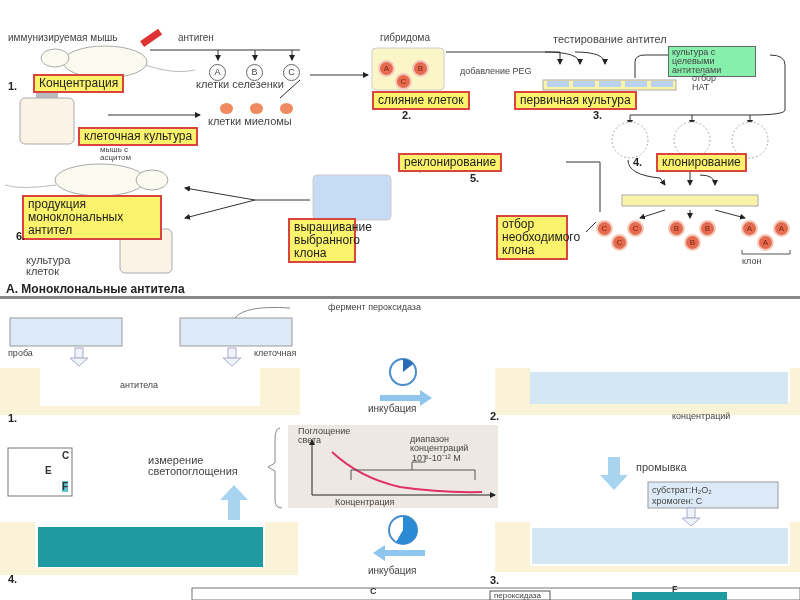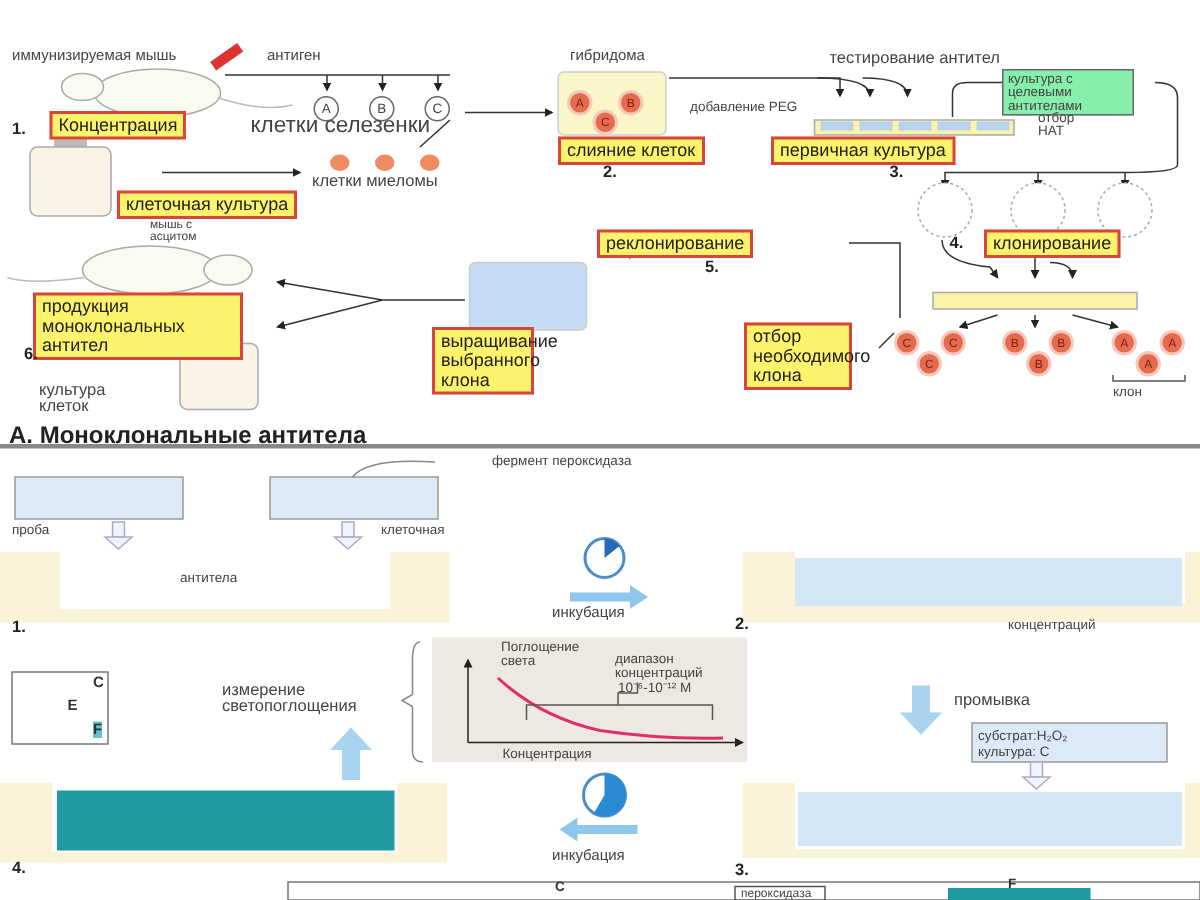--- a/index.html
+++ b/index.html
@@ -153,21 +153,21 @@
   <rect x="192" y="588" width="608" height="12" fill="#fff" stroke="#777"></rect>
   <rect x="490" y="591" width="60" height="9" fill="#fff" stroke="#555"></rect>
   <rect x="632" y="592" width="95" height="8" fill="#1f9aa0"></rect>
 </svg>
 
 <div class="abs txt" style="left:8px;top:33px;width:120px;">иммунизируемая мышь</div>
 <div class="abs txt" style="left:178px;top:33px;">антиген</div>
 <div class="lbl" style="left:209px;top:64px;">A</div>
 <div class="lbl" style="left:246px;top:64px;">B</div>
 <div class="lbl" style="left:283px;top:64px;">C</div>
-<div class="abs txt" style="left:167px;top:79px;font-size:15px;">клетки селезенки</div>
+<div class="abs txt" style="left:196px;top:79px;font-size:11px;">клетки селезенки</div>
 <div class="num" style="left:8px;top:80px;">1.</div>
 <div class="ybox" style="left:33px;top:74px;">Концентрация</div>
 <div class="cell" style="left:220px;top:103px;width:13px;height:11px;"></div>
 <div class="cell" style="left:250px;top:103px;width:13px;height:11px;"></div>
 <div class="cell" style="left:280px;top:103px;width:13px;height:11px;"></div>
 <div class="abs txt" style="left:208px;top:116px;font-size:11px;">клетки миеломы</div>
 <div class="ybox" style="left:78px;top:127px;">клеточная культура</div>
 
 <div class="abs txt" style="left:380px;top:33px;">гибридома</div>
 <div class="rlbl" style="left:378px;top:60px;">A</div>
@@ -199,44 +199,44 @@
 <div class="rlbl" style="left:773px;top:220px;">A</div>
 <div class="rlbl" style="left:757px;top:234px;">A</div>
 <div class="abs txt" style="left:742px;top:256px;font-size:9px;">клон</div>
 
 <div class="ybox" style="left:288px;top:218px;width:56px;">выращивание выбранного клона</div>
 
 <div class="abs txt" style="left:100px;top:146px;width:50px;font-size:8px;line-height:8px;">мышь с асцитом</div>
 <div class="ybox" style="left:22px;top:195px;width:128px;">продукция моноклональных антител</div>
 <div class="num" style="left:16px;top:230px;">6.</div>
 <div class="abs txt" style="left:26px;top:255px;width:60px;font-size:11px;line-height:11px;">культура клеток</div>
-<div class="abs" style="left:6px;top:282px;font-size:16px;font-weight:bold;color:#222;">А. Моноклональные антитела</div>
+<div class="abs" style="left:6px;top:282px;font-size:12px;font-weight:bold;color:#222;">А. Моноклональные антитела</div>
 
 <div class="abs txt" style="left:328px;top:303px;width:100px;font-size:9px;line-height:9px;">фермент пероксидаза</div>
 <div class="abs txt" style="left:8px;top:348px;font-size:9px;">проба</div>
 <div class="abs txt" style="left:254px;top:348px;font-size:9px;">клеточная</div>
 <div class="abs txt" style="left:120px;top:380px;font-size:9px;text-align:center;">антитела</div>
 <div class="num" style="left:8px;top:412px;">1.</div>
 <div class="abs txt" style="left:368px;top:404px;font-size:10px;">инкубация</div>
 <div class="num" style="left:490px;top:410px;">2.</div>
 <div class="abs txt" style="left:672px;top:411px;font-size:9px;">концентраций</div>
 
-<div class="abs txt" style="left:298px;top:427px;width:70px;font-size:9px;line-height:9px;margin-left:36px;">Поглощение света</div>
+<div class="abs txt" style="left:298px;top:427px;width:70px;font-size:9px;line-height:9px;">Поглощение света</div>
 <div class="abs txt" style="left:410px;top:435px;width:85px;font-size:9px;line-height:9px;">диапазон концентраций</div>
 <div class="abs txt" style="left:412px;top:453px;font-size:9px;">10⁻⁶-10⁻¹² M</div>
 <div class="abs txt" style="left:335px;top:497px;font-size:9px;">Концентрация</div>
 <div class="abs txt" style="left:148px;top:455px;width:100px;font-size:11px;line-height:11px;">измерение светопоглощения</div>
 
 <div class="abs" style="left:62px;top:450px;font-size:10px;font-weight:bold;">C</div>
 <div class="abs" style="left:45px;top:465px;font-size:10px;font-weight:bold;">E</div>
 <div class="abs" style="left:62px;top:481px;font-size:10px;font-weight:bold;background:#5fc4cc;">F</div>
 
 <div class="abs txt" style="left:636px;top:462px;font-size:11px;">промывка</div>
 <div class="abs txt" style="left:652px;top:485px;font-size:9px;">субстрат:H₂O₂</div>
-<div class="abs txt" style="left:652px;top:496px;font-size:9px;">культура: C</div>
+<div class="abs txt" style="left:652px;top:496px;font-size:9px;">хромоген: C</div>
 
 <div class="num" style="left:8px;top:573px;">4.</div>
 <div class="abs txt" style="left:368px;top:566px;font-size:10px;">инкубация</div>
 <div class="num" style="left:490px;top:574px;">3.</div>
 
 <div class="abs" style="left:370px;top:586px;font-size:9px;font-weight:bold;">C</div>
 <div class="abs txt" style="left:494px;top:591px;font-size:8px;">пероксидаза</div>
 <div class="abs" style="left:672px;top:584px;font-size:9px;font-weight:bold;">F</div>
 
 </body></html>

